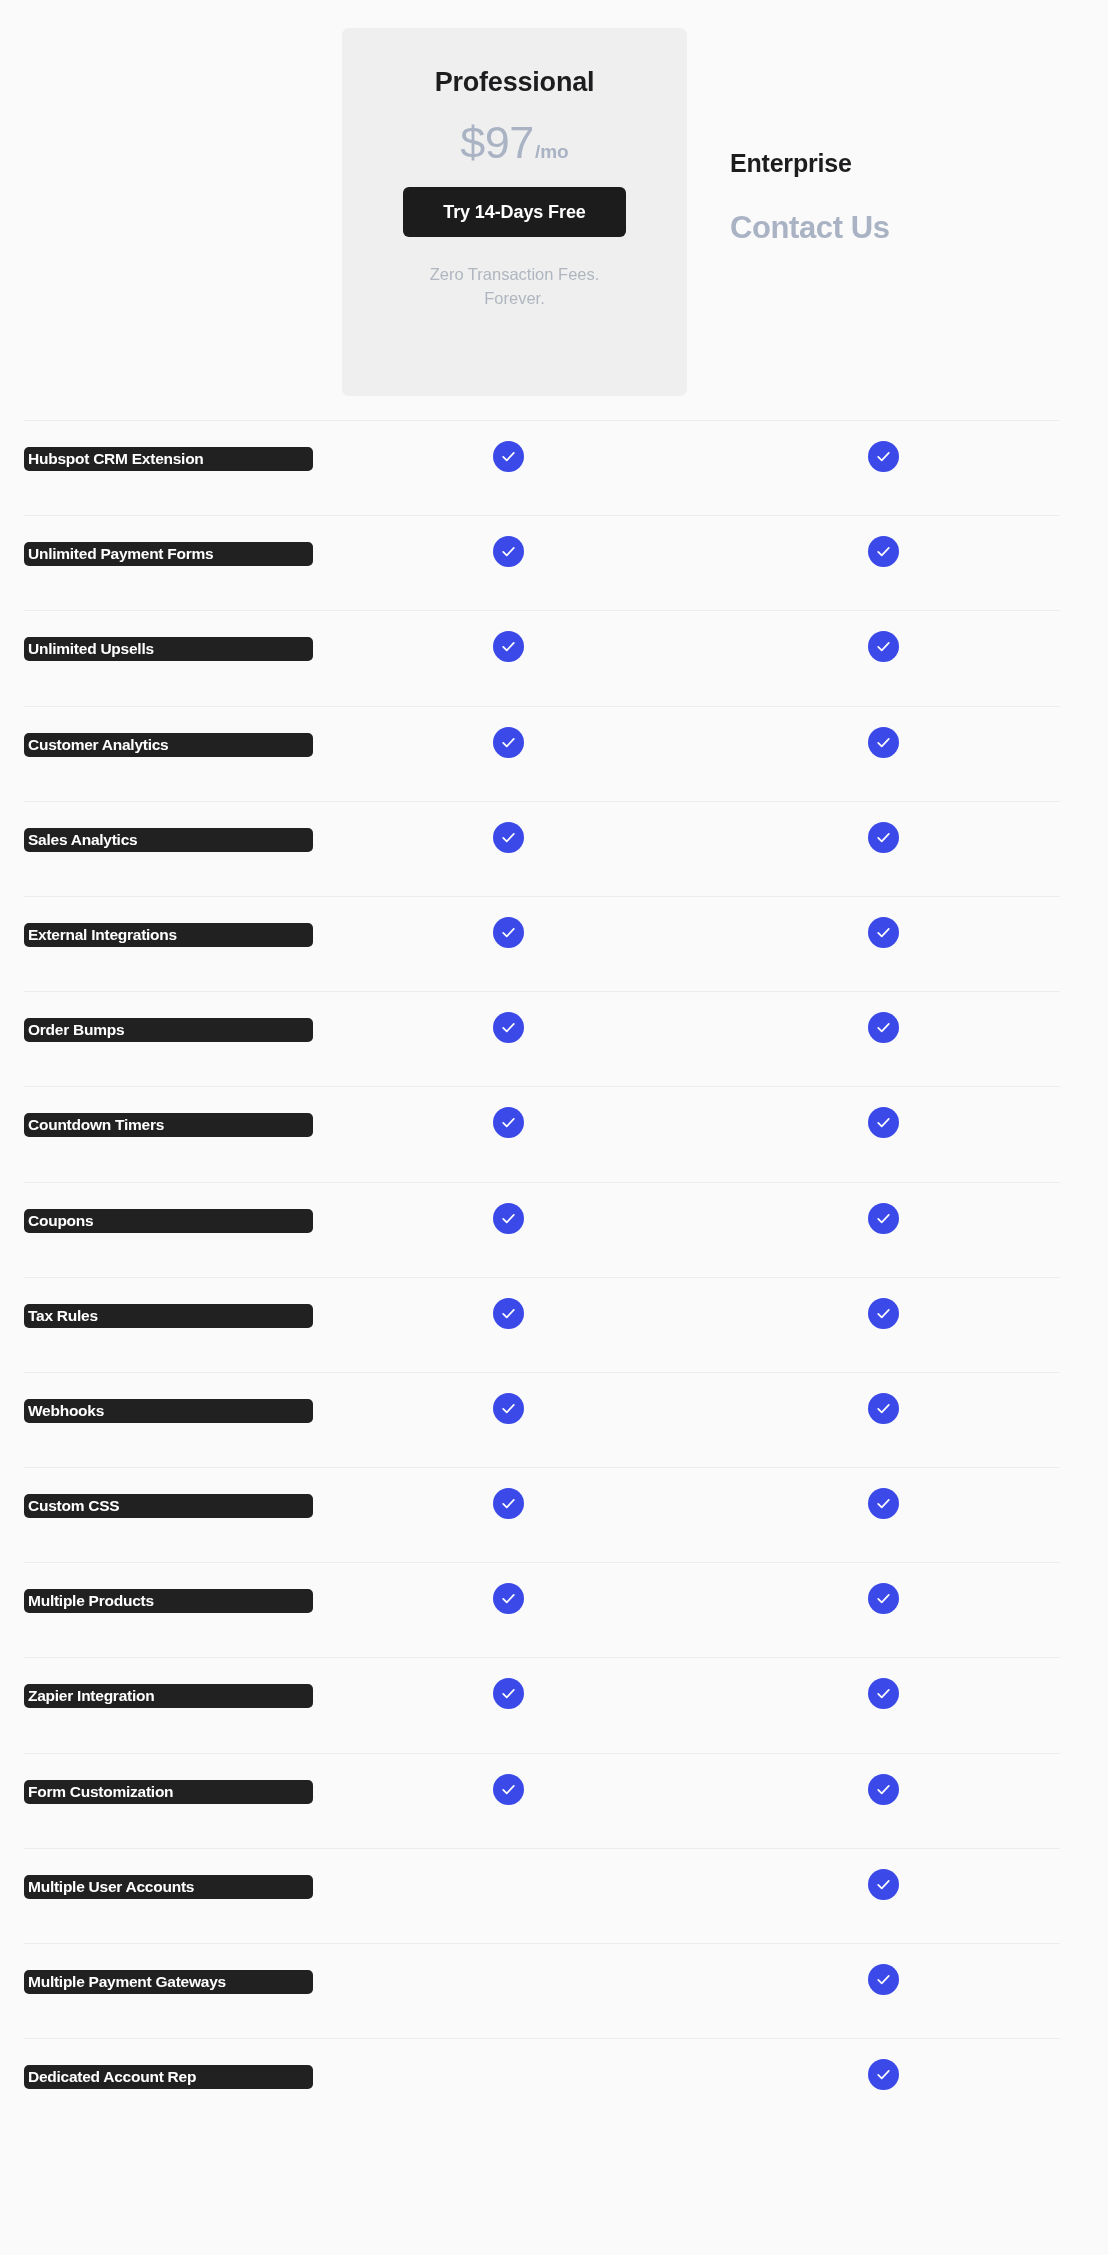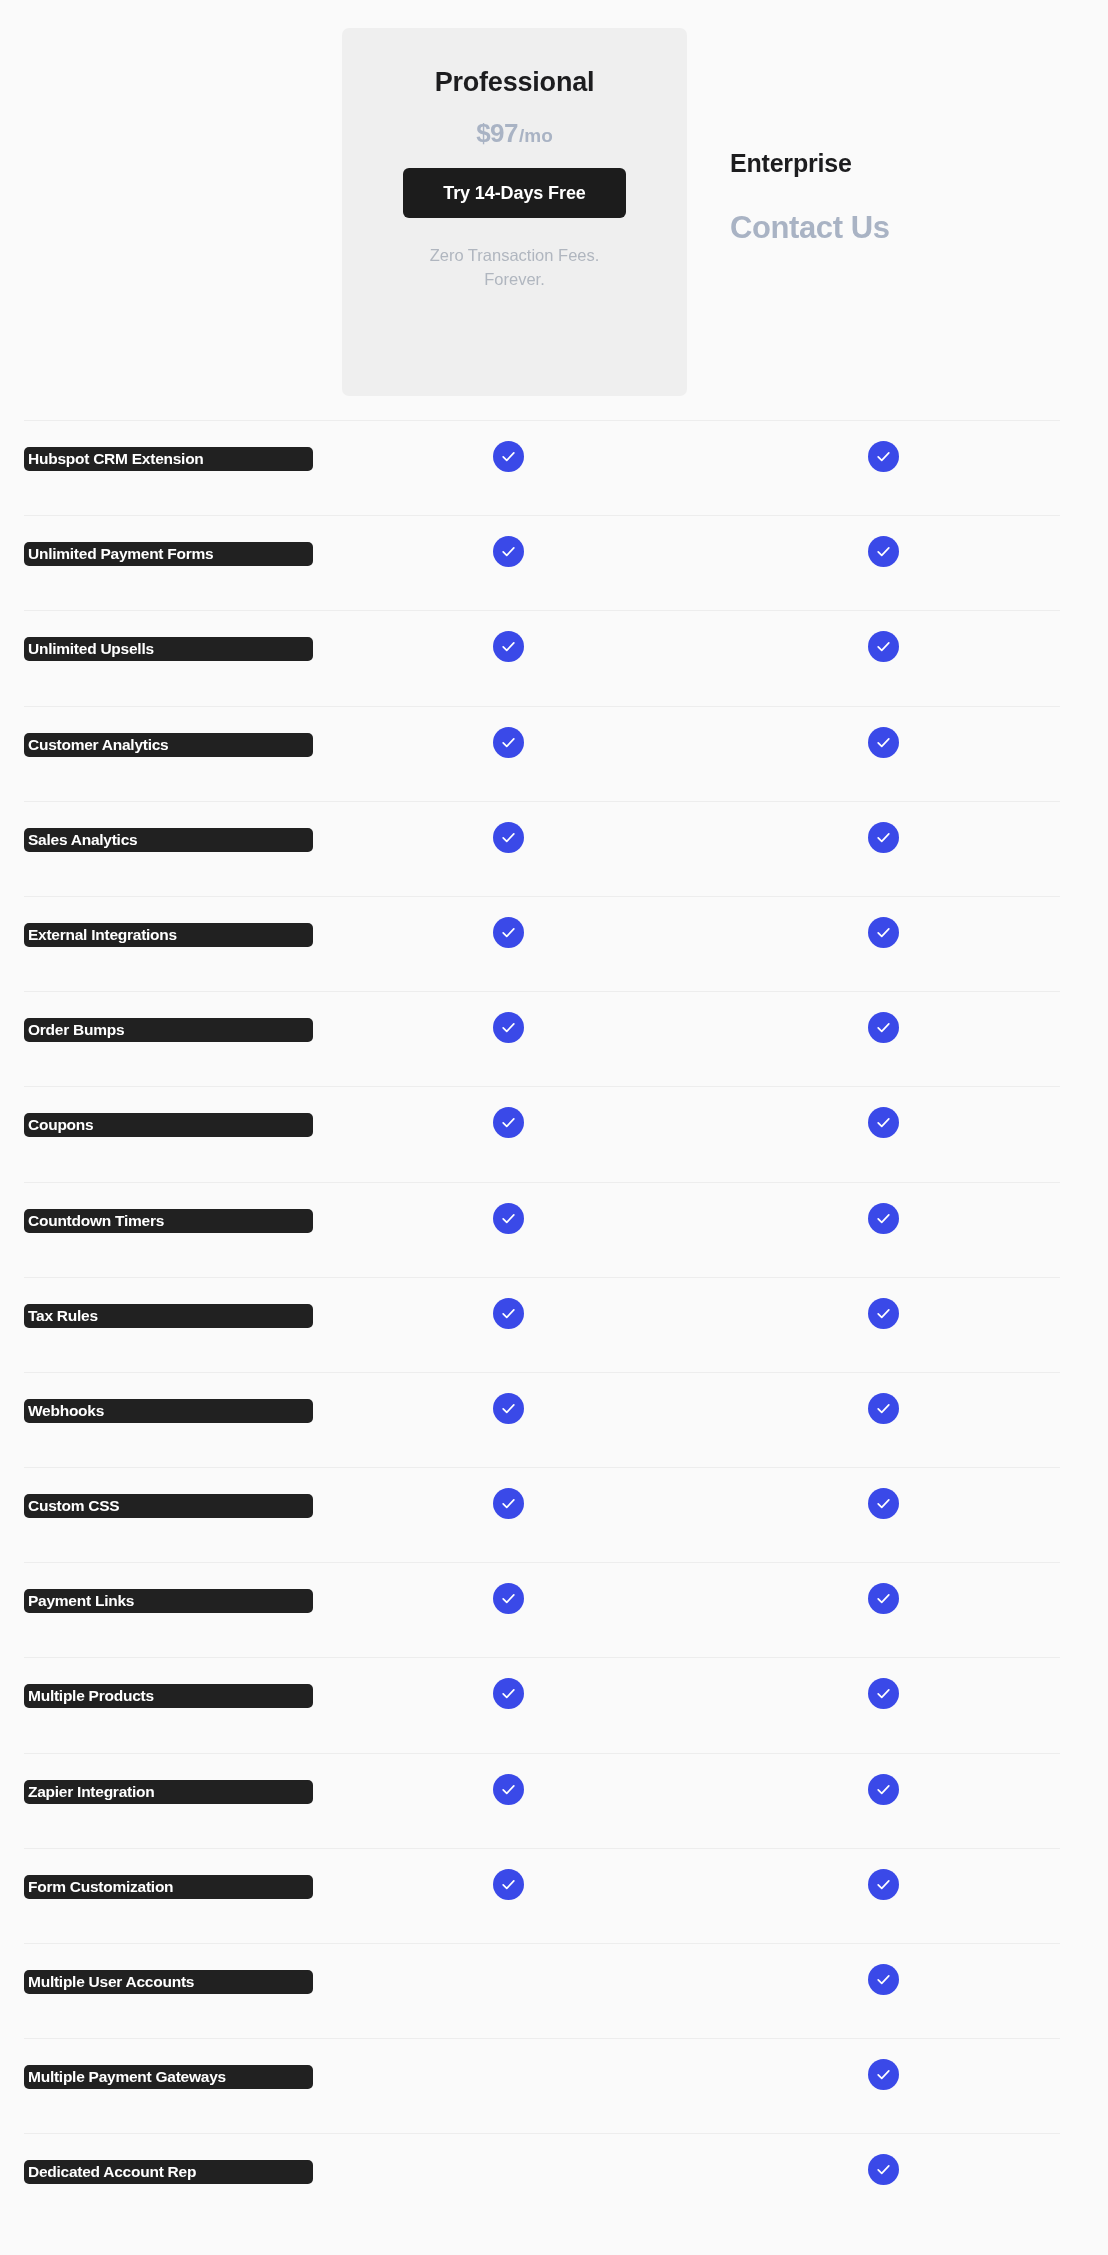--- a/index.html
+++ b/index.html
@@ -51,22 +51,22 @@
   }
 
   .price-row {
     margin-top: 22px;
     display: flex;
     align-items: baseline;
     justify-content: center;
     color: #a9b3c4;
   }
   .price-amount {
-    font-size: 26px;
-    font-weight: bold;
+    font-size: 45px;
+    font-weight: normal;
     letter-spacing: -0.5px;
     line-height: 1;
   }
   .price-period {
     font-size: 19px;
     font-weight: bold;
     margin-left: 1px;
     line-height: 1;
   }
 
@@ -336,56 +336,56 @@
         <div class="check-cell ent">
           <div class="check-badge">
             <svg width="17" height="17" viewBox="0 0 24 24" fill="none" stroke="#ffffff" stroke-width="2.4" stroke-linecap="round" stroke-linejoin="round">
               <polyline points="4.5,12.5 9.5,17.5 19.5,7"></polyline>
             </svg>
           </div>
         </div>
       </div>
       <div class="feature-row">
         <div class="divider"></div>
+        <div class="feature-label">Countdown Timers</div>
+        <div class="check-cell pro">
+          <div class="check-badge">
+            <svg width="17" height="17" viewBox="0 0 24 24" fill="none" stroke="#ffffff" stroke-width="2.4" stroke-linecap="round" stroke-linejoin="round">
+              <polyline points="4.5,12.5 9.5,17.5 19.5,7"></polyline>
+            </svg>
+          </div>
+        </div>
+        <div class="check-cell ent">
+          <div class="check-badge">
+            <svg width="17" height="17" viewBox="0 0 24 24" fill="none" stroke="#ffffff" stroke-width="2.4" stroke-linecap="round" stroke-linejoin="round">
+              <polyline points="4.5,12.5 9.5,17.5 19.5,7"></polyline>
+            </svg>
+          </div>
+        </div>
+      </div>
+      <div class="feature-row">
+        <div class="divider"></div>
         <div class="feature-label">Coupons</div>
         <div class="check-cell pro">
           <div class="check-badge">
             <svg width="17" height="17" viewBox="0 0 24 24" fill="none" stroke="#ffffff" stroke-width="2.4" stroke-linecap="round" stroke-linejoin="round">
               <polyline points="4.5,12.5 9.5,17.5 19.5,7"></polyline>
             </svg>
           </div>
         </div>
         <div class="check-cell ent">
           <div class="check-badge">
             <svg width="17" height="17" viewBox="0 0 24 24" fill="none" stroke="#ffffff" stroke-width="2.4" stroke-linecap="round" stroke-linejoin="round">
               <polyline points="4.5,12.5 9.5,17.5 19.5,7"></polyline>
             </svg>
           </div>
         </div>
       </div>
       <div class="feature-row">
         <div class="divider"></div>
-        <div class="feature-label">Countdown Timers</div>
-        <div class="check-cell pro">
-          <div class="check-badge">
-            <svg width="17" height="17" viewBox="0 0 24 24" fill="none" stroke="#ffffff" stroke-width="2.4" stroke-linecap="round" stroke-linejoin="round">
-              <polyline points="4.5,12.5 9.5,17.5 19.5,7"></polyline>
-            </svg>
-          </div>
-        </div>
-        <div class="check-cell ent">
-          <div class="check-badge">
-            <svg width="17" height="17" viewBox="0 0 24 24" fill="none" stroke="#ffffff" stroke-width="2.4" stroke-linecap="round" stroke-linejoin="round">
-              <polyline points="4.5,12.5 9.5,17.5 19.5,7"></polyline>
-            </svg>
-          </div>
-        </div>
-      </div>
-      <div class="feature-row">
-        <div class="divider"></div>
         <div class="feature-label">Tax Rules</div>
         <div class="check-cell pro">
           <div class="check-badge">
             <svg width="17" height="17" viewBox="0 0 24 24" fill="none" stroke="#ffffff" stroke-width="2.4" stroke-linecap="round" stroke-linejoin="round">
               <polyline points="4.5,12.5 9.5,17.5 19.5,7"></polyline>
             </svg>
           </div>
         </div>
         <div class="check-cell ent">
           <div class="check-badge">
@@ -409,38 +409,20 @@
           <div class="check-badge">
             <svg width="17" height="17" viewBox="0 0 24 24" fill="none" stroke="#ffffff" stroke-width="2.4" stroke-linecap="round" stroke-linejoin="round">
               <polyline points="4.5,12.5 9.5,17.5 19.5,7"></polyline>
             </svg>
           </div>
         </div>
       </div>
       <div class="feature-row">
         <div class="divider"></div>
         <div class="feature-label">Custom CSS</div>
-        <div class="check-cell pro">
-          <div class="check-badge">
-            <svg width="17" height="17" viewBox="0 0 24 24" fill="none" stroke="#ffffff" stroke-width="2.4" stroke-linecap="round" stroke-linejoin="round">
-              <polyline points="4.5,12.5 9.5,17.5 19.5,7"></polyline>
-            </svg>
-          </div>
-        </div>
-        <div class="check-cell ent">
-          <div class="check-badge">
-            <svg width="17" height="17" viewBox="0 0 24 24" fill="none" stroke="#ffffff" stroke-width="2.4" stroke-linecap="round" stroke-linejoin="round">
-              <polyline points="4.5,12.5 9.5,17.5 19.5,7"></polyline>
-            </svg>
-          </div>
-        </div>
-      </div>
-      <div class="feature-row">
-        <div class="divider"></div>
-        <div class="feature-label">Payment Links</div>
         <div class="check-cell pro">
           <div class="check-badge">
             <svg width="17" height="17" viewBox="0 0 24 24" fill="none" stroke="#ffffff" stroke-width="2.4" stroke-linecap="round" stroke-linejoin="round">
               <polyline points="4.5,12.5 9.5,17.5 19.5,7"></polyline>
             </svg>
           </div>
         </div>
         <div class="check-cell ent">
           <div class="check-badge">
             <svg width="17" height="17" viewBox="0 0 24 24" fill="none" stroke="#ffffff" stroke-width="2.4" stroke-linecap="round" stroke-linejoin="round">

